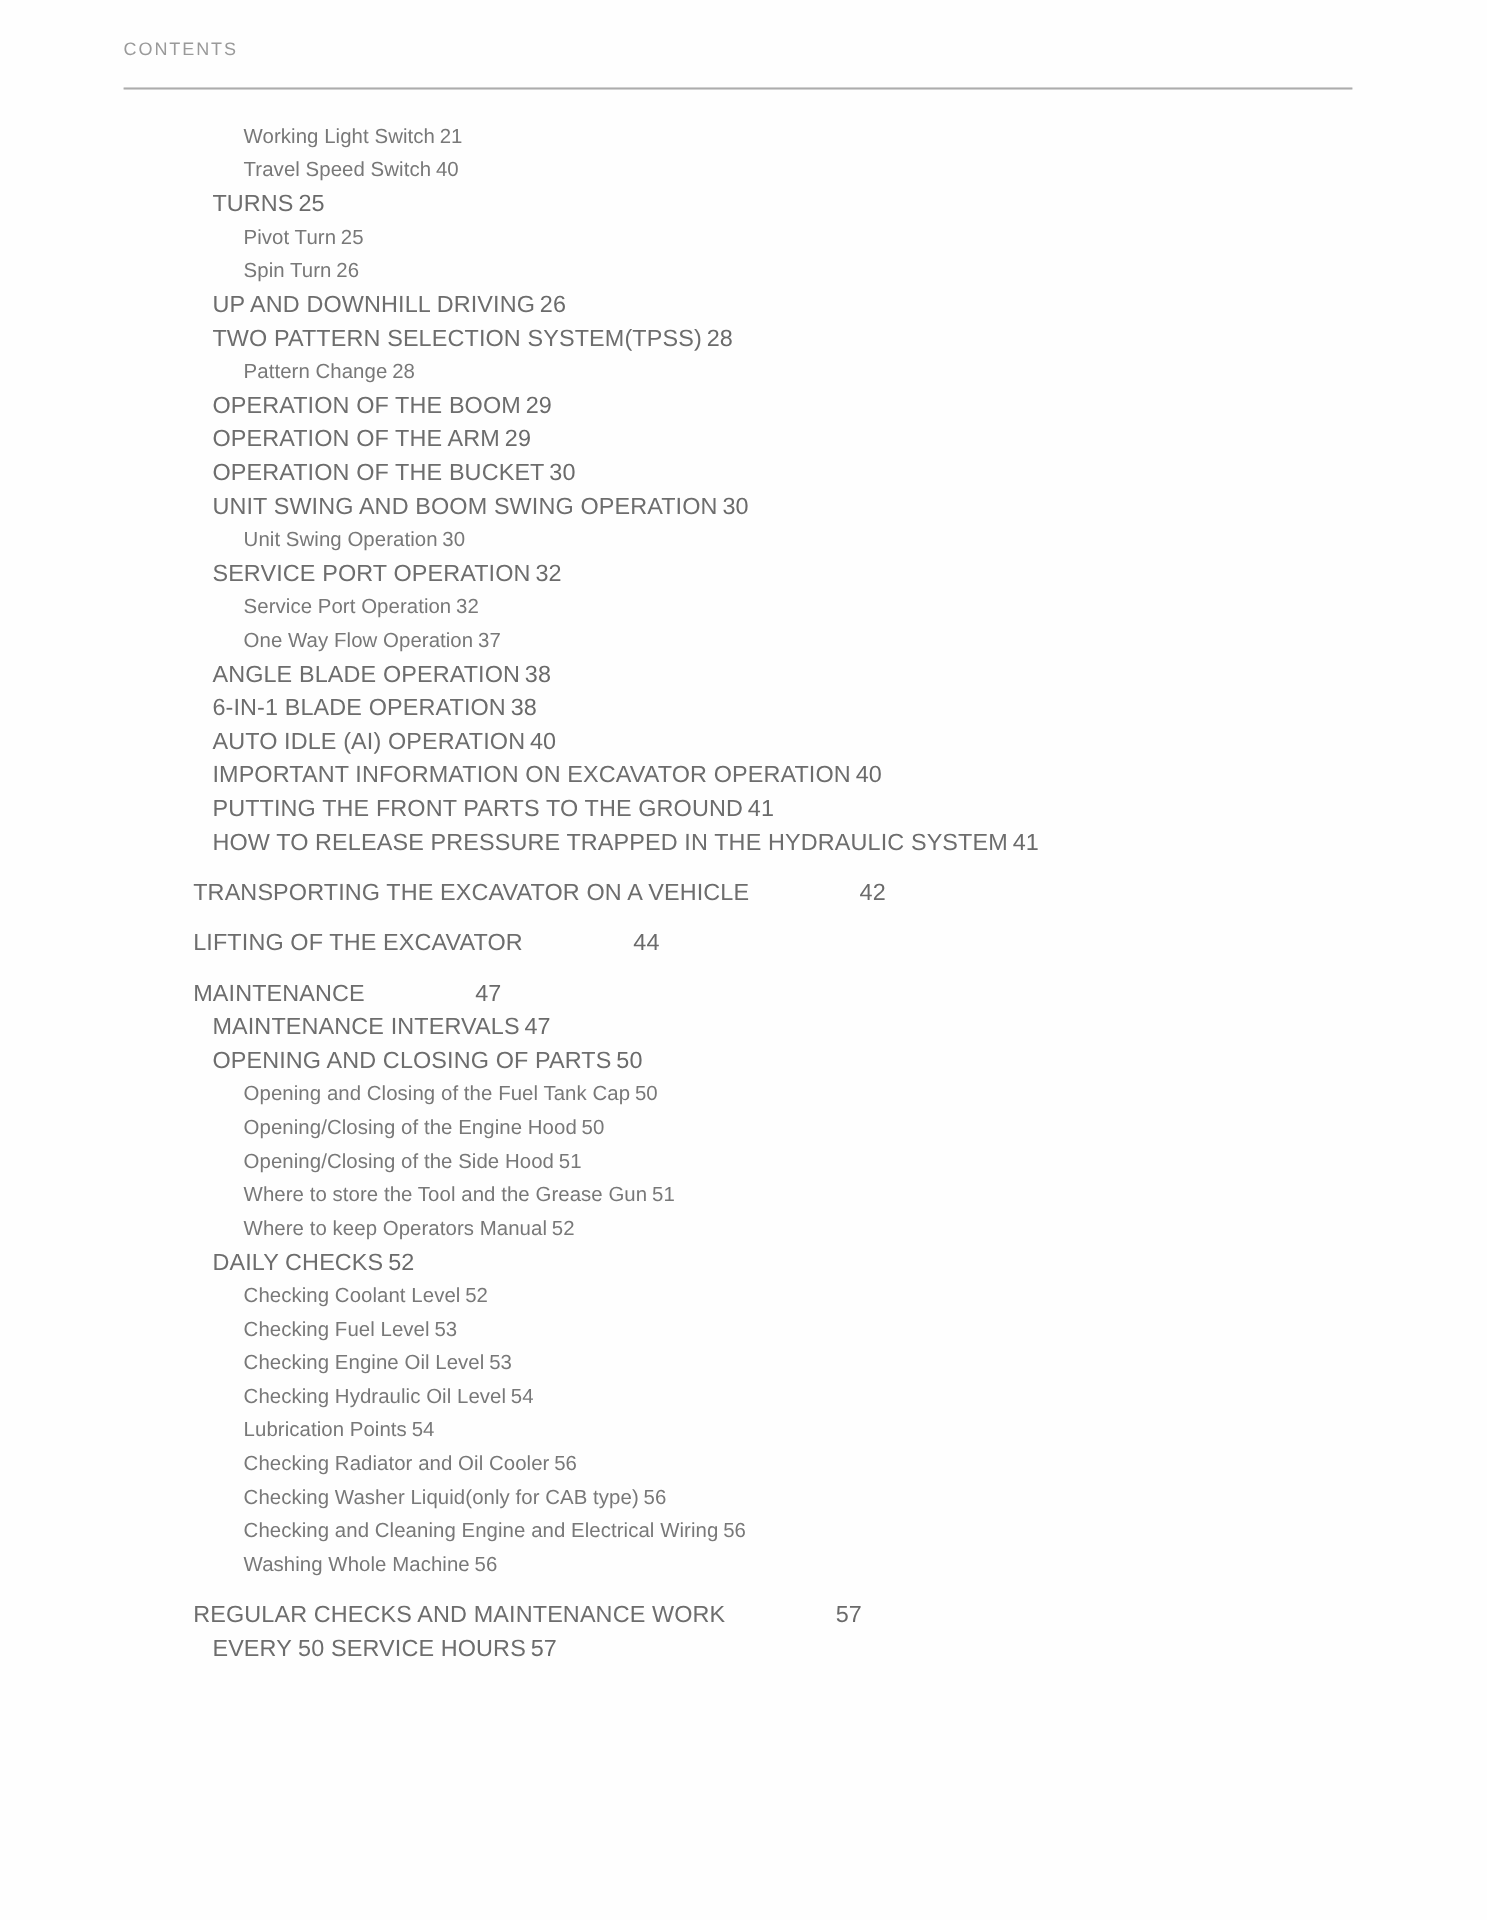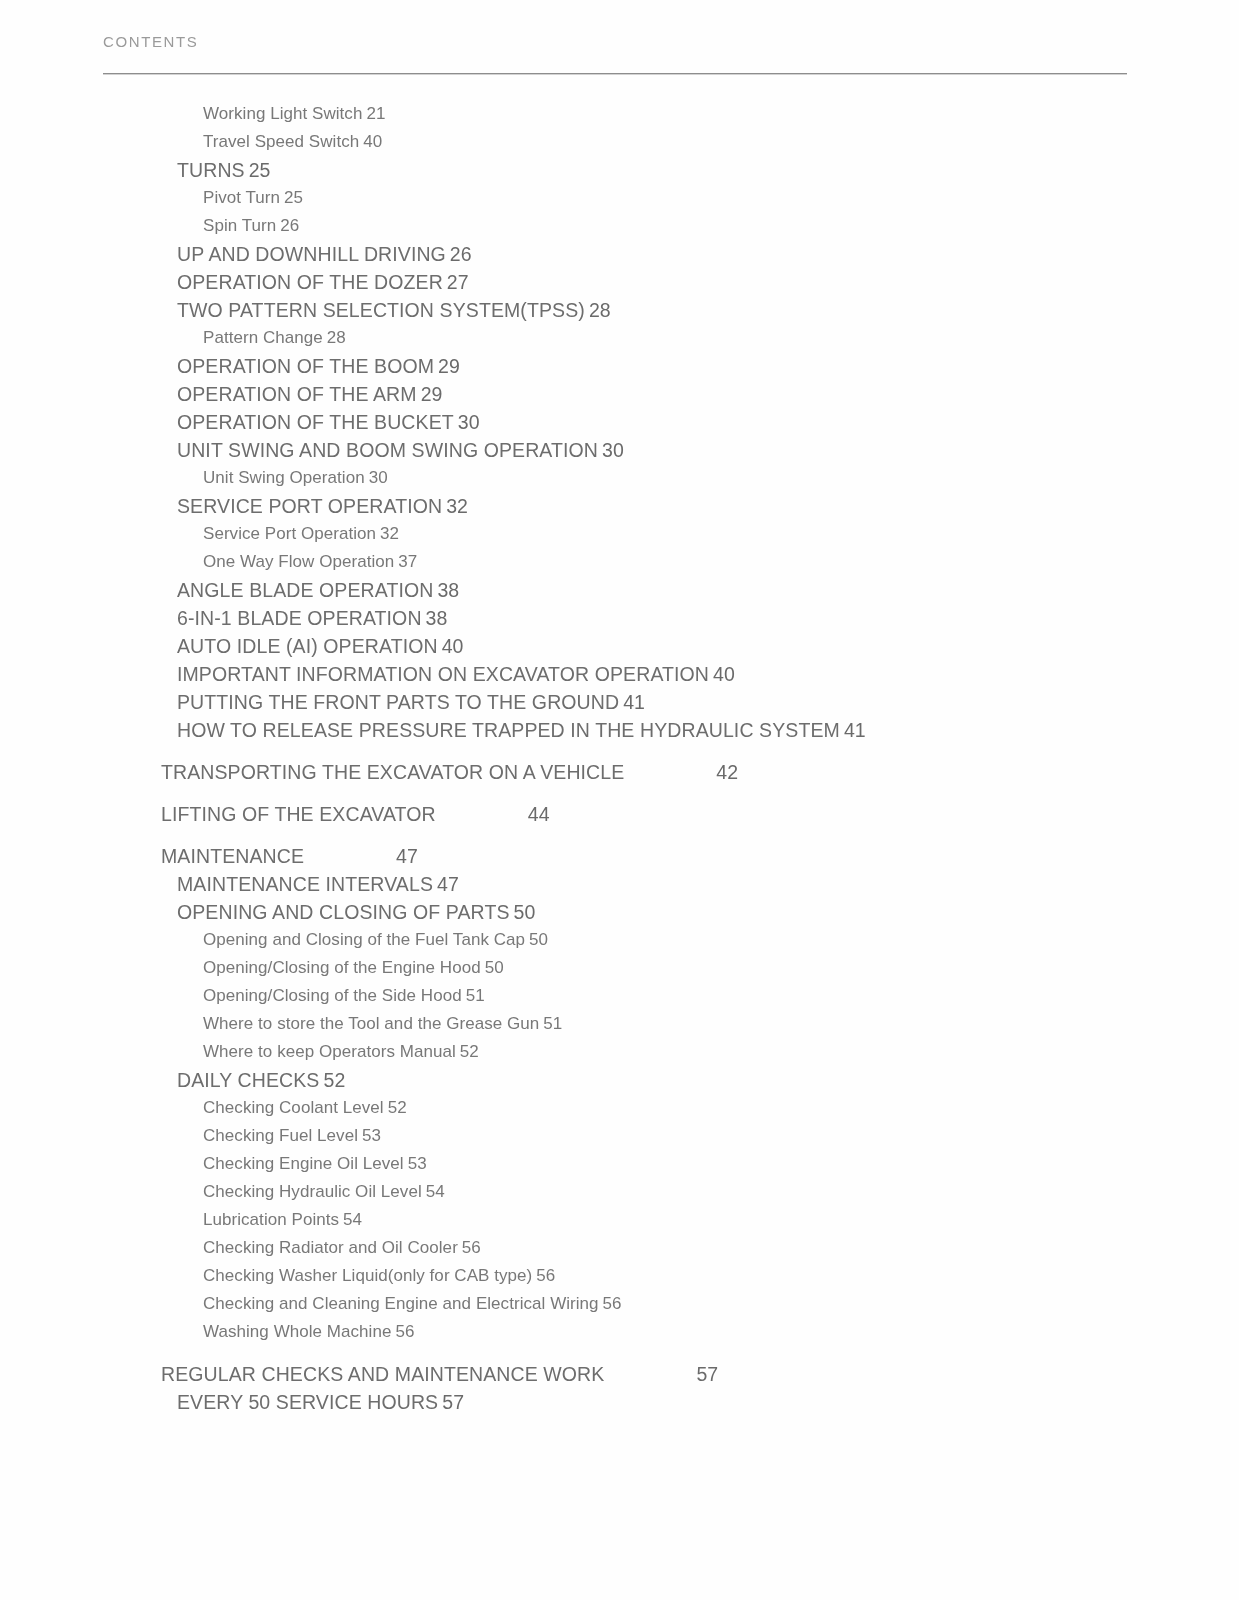--- a/index.html
+++ b/index.html
@@ -165,27 +165,20 @@
       </div>
       <div class="toc-row lvl2">
         <div class="toc-inner">
           <span class="toc-title">UP AND DOWNHILL DRIVING</span>
           <span class="toc-dots"></span>
           <span class="toc-page">26</span>
         </div>
       </div>
       <div class="toc-row lvl2">
         <div class="toc-inner">
-          <span class="toc-title">OPERATION OF THE DOZER</span>
-          <span class="toc-dots"></span>
-          <span class="toc-page">27</span>
-        </div>
-      </div>
-      <div class="toc-row lvl2">
-        <div class="toc-inner">
           <span class="toc-title">TWO PATTERN SELECTION SYSTEM(TPSS)</span>
           <span class="toc-dots"></span>
           <span class="toc-page">28</span>
         </div>
       </div>
       <div class="toc-row lvl3">
         <div class="toc-inner">
           <span class="toc-title">Pattern Change</span>
           <span class="toc-dots"></span>
           <span class="toc-page">28</span>

